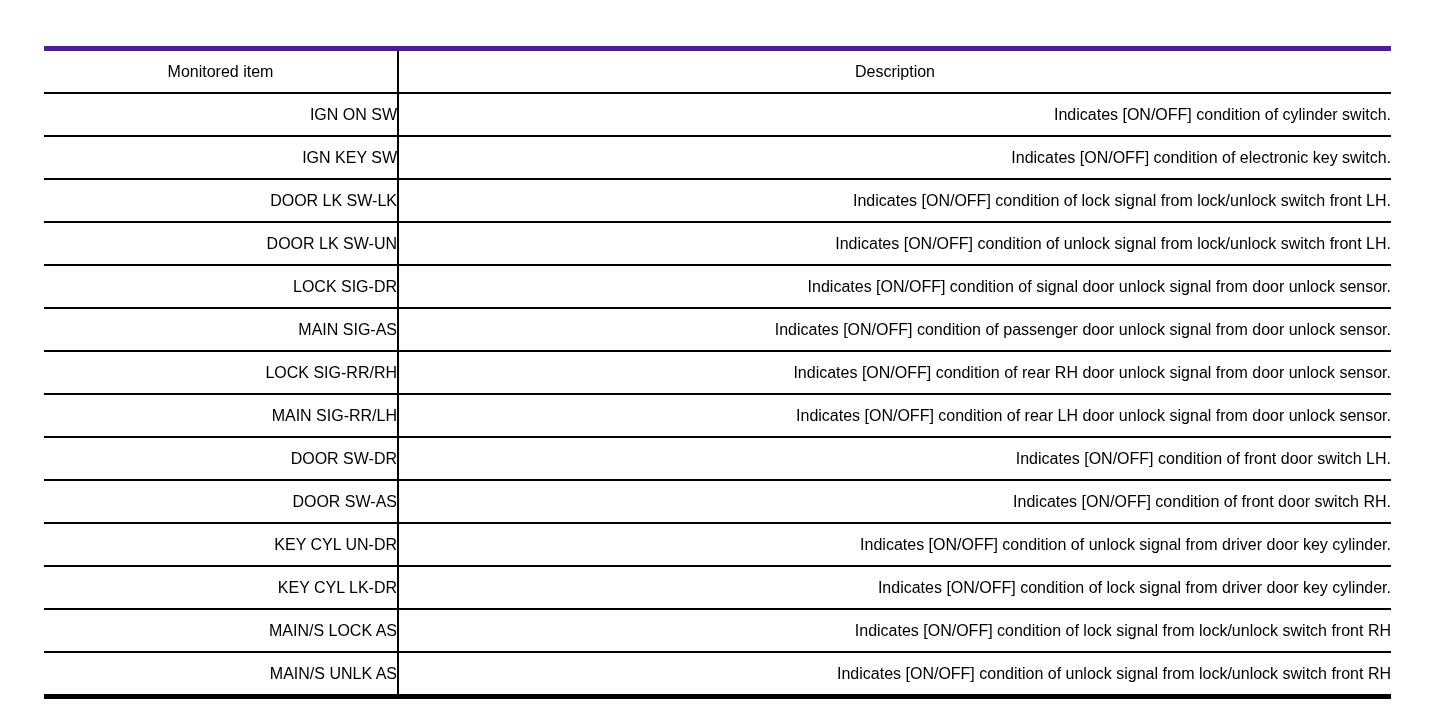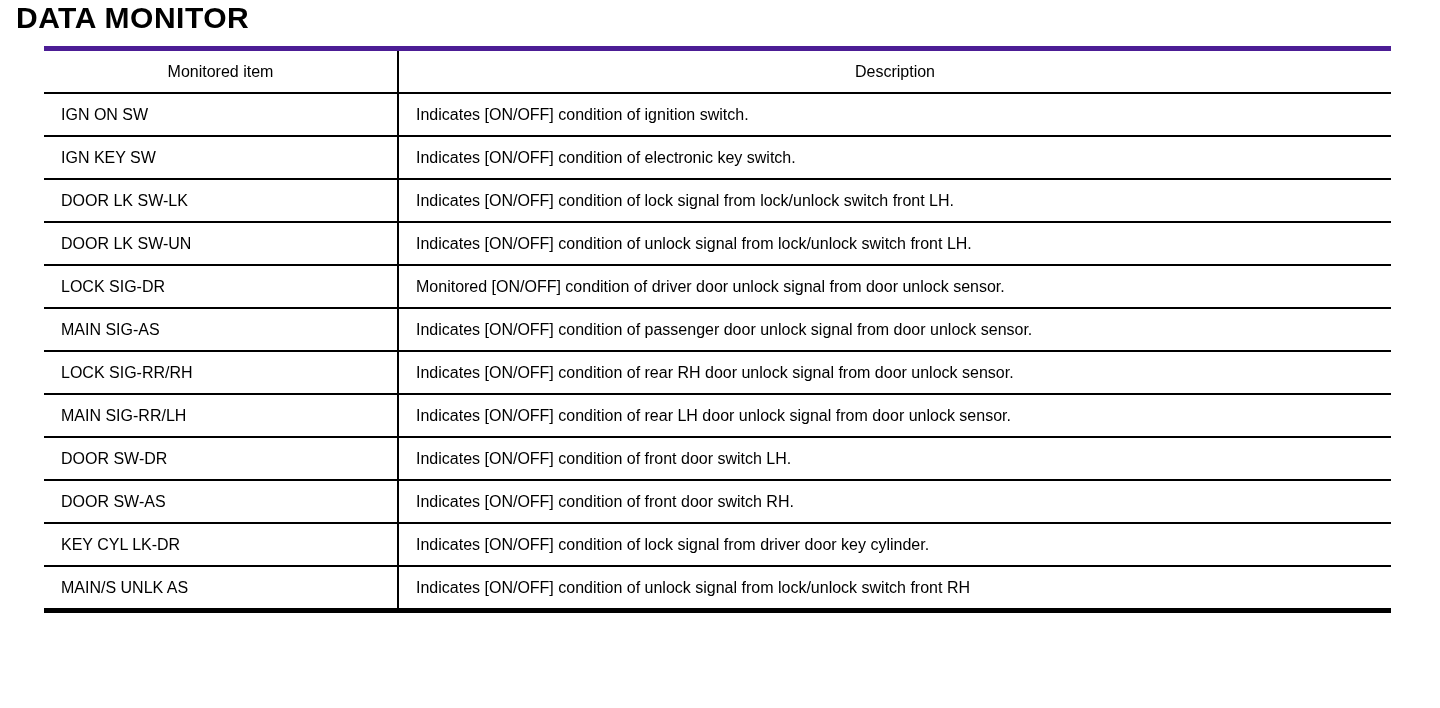--- a/index.html
+++ b/index.html
@@ -40,66 +40,66 @@
   }
   .monitor-table col.c-item { width: 354px; }
   .monitor-table th, .monitor-table td {
     height: 41px;
     padding: 0;
     border-bottom: 2px solid #000;
     font-weight: normal;
     vertical-align: middle;
     white-space: nowrap;
     overflow: hidden;
+    text-align: right;
   }
   .monitor-table th { text-align: center; }
   .monitor-table .cell-item {
     border-right: 2px solid #000;
   }
   .monitor-table td.cell-item { padding-left: 17px; }
   .monitor-table td.cell-desc { padding-left: 17px; }
 </style>
 </head>
 <body>
 
 <div class="page">
 
-  <div class="doc-title">DATA MONITOR</div>
 
   <table class="monitor-table">
     <colgroup>
       <col class="c-item">
       <col class="c-desc">
     </colgroup>
     <thead>
       <tr>
         <th class="cell-item">Monitored item</th>
         <th class="cell-desc">Description</th>
       </tr>
     </thead>
     <tbody>
       <tr>
         <td class="cell-item">IGN ON SW</td>
-        <td class="cell-desc">Indicates [ON/OFF] condition of ignition switch.</td>
+        <td class="cell-desc">Indicates [ON/OFF] condition of cylinder switch.</td>
       </tr>
       <tr>
         <td class="cell-item">IGN KEY SW</td>
         <td class="cell-desc">Indicates [ON/OFF] condition of electronic key switch.</td>
       </tr>
       <tr>
         <td class="cell-item">DOOR LK SW-LK</td>
         <td class="cell-desc">Indicates [ON/OFF] condition of lock signal from lock/unlock switch front LH.</td>
       </tr>
       <tr>
         <td class="cell-item">DOOR LK SW-UN</td>
         <td class="cell-desc">Indicates [ON/OFF] condition of unlock signal from lock/unlock switch front LH.</td>
       </tr>
       <tr>
         <td class="cell-item">LOCK SIG-DR</td>
-        <td class="cell-desc">Monitored [ON/OFF] condition of driver door unlock signal from door unlock sensor.</td>
+        <td class="cell-desc">Indicates [ON/OFF] condition of signal door unlock signal from door unlock sensor.</td>
       </tr>
       <tr>
         <td class="cell-item">MAIN SIG-AS</td>
         <td class="cell-desc">Indicates [ON/OFF] condition of passenger door unlock signal from door unlock sensor.</td>
       </tr>
       <tr>
         <td class="cell-item">LOCK SIG-RR/RH</td>
         <td class="cell-desc">Indicates [ON/OFF] condition of rear RH door unlock signal from door unlock sensor.</td>
       </tr>
       <tr>
@@ -108,22 +108,30 @@
       </tr>
       <tr>
         <td class="cell-item">DOOR SW-DR</td>
         <td class="cell-desc">Indicates [ON/OFF] condition of front door switch LH.</td>
       </tr>
       <tr>
         <td class="cell-item">DOOR SW-AS</td>
         <td class="cell-desc">Indicates [ON/OFF] condition of front door switch RH.</td>
       </tr>
       <tr>
+        <td class="cell-item">KEY CYL UN-DR</td>
+        <td class="cell-desc">Indicates [ON/OFF] condition of unlock signal from driver door key cylinder.</td>
+      </tr>
+      <tr>
         <td class="cell-item">KEY CYL LK-DR</td>
         <td class="cell-desc">Indicates [ON/OFF] condition of lock signal from driver door key cylinder.</td>
+      </tr>
+      <tr>
+        <td class="cell-item">MAIN/S LOCK AS</td>
+        <td class="cell-desc">Indicates [ON/OFF] condition of lock signal from lock/unlock switch front RH</td>
       </tr>
       <tr>
         <td class="cell-item">MAIN/S UNLK AS</td>
         <td class="cell-desc">Indicates [ON/OFF] condition of unlock signal from lock/unlock switch front RH</td>
       </tr>
     </tbody>
   </table>
 
 </div>
 

